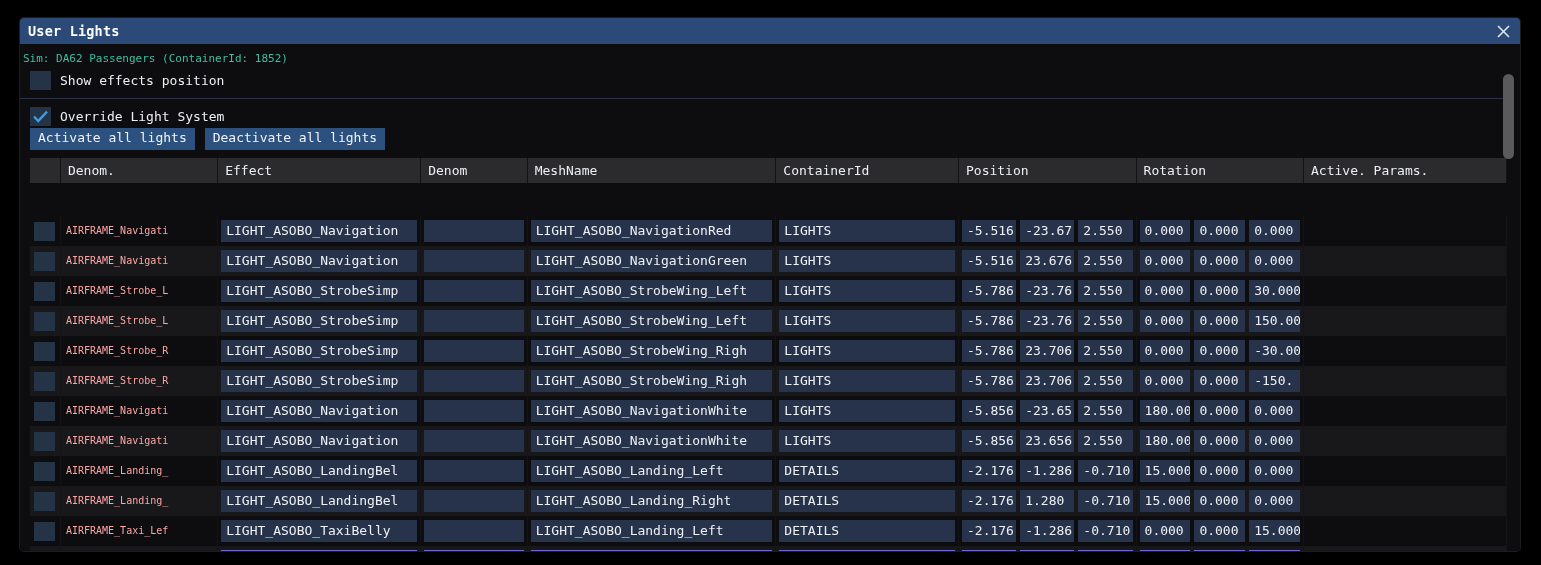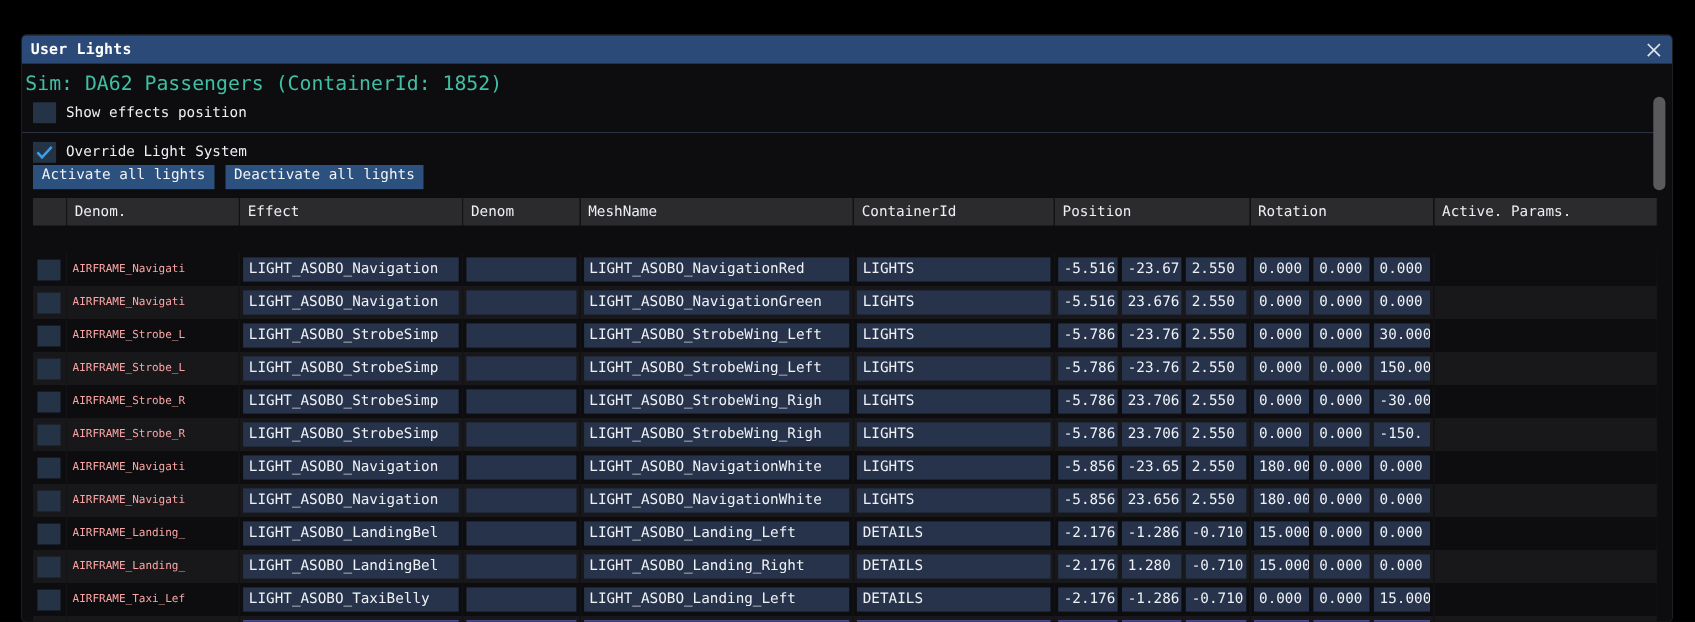--- a/index.html
+++ b/index.html
@@ -2,38 +2,38 @@
 <html><head>
 <meta charset="utf-8">
 <style>
   html,body{margin:0;padding:0;background:#000;}
   body{
     width:1541px;height:565px;overflow:hidden;
     font-family:"DejaVu Sans Mono","Liberation Mono",monospace;
     font-size:13px;color:#e8e8e8;
   }
   .window{
-    position:absolute;left:20px;top:32px;width:1500px;height:533px;
+    position:absolute;left:20px;top:18px;width:1500px;height:533px;
     background:#0d0d0f;border-radius:4px;overflow:hidden;
     box-shadow:0 0 0 1px #1d1d20;
   }
   .titlebar{
     height:26px;background:#2c4a77;display:flex;align-items:center;
     padding:0 6px 0 8px;position:relative;
   }
   .titlebar .title{font-size:13.5px;color:#ffffff;letter-spacing:.2px;font-weight:bold;}
   .close-btn{
     position:absolute;right:6px;top:2px;width:22px;height:22px;
     display:flex;align-items:center;justify-content:center;
     color:#dfe6ef;font-size:17px;line-height:1;cursor:pointer;
   }
   .body{position:absolute;top:26px;left:0;right:0;bottom:0;background:#0d0d0f;}
 
   .simline{
-    color:#3fbfa5;font-size:18px;padding:8px 0 3px 3px;letter-spacing:0px;
+    color:#3fbfa5;font-size:11px;padding:8px 0 3px 3px;letter-spacing:0px;
   }
   .chkrow{display:flex;align-items:center;height:24px;padding-left:10px;}
   .chkrow.noindent{padding-left:10px;}
   .chkbox{
     width:21px;height:19px;background:#253347;flex:0 0 auto;margin-right:9px;
     display:flex;align-items:center;justify-content:center;cursor:pointer;
   }
   .chkbox.checked svg{display:block;}
   .chkbox svg{display:none;}
   .chklabel{font-size:13px;color:#eceff3;}

